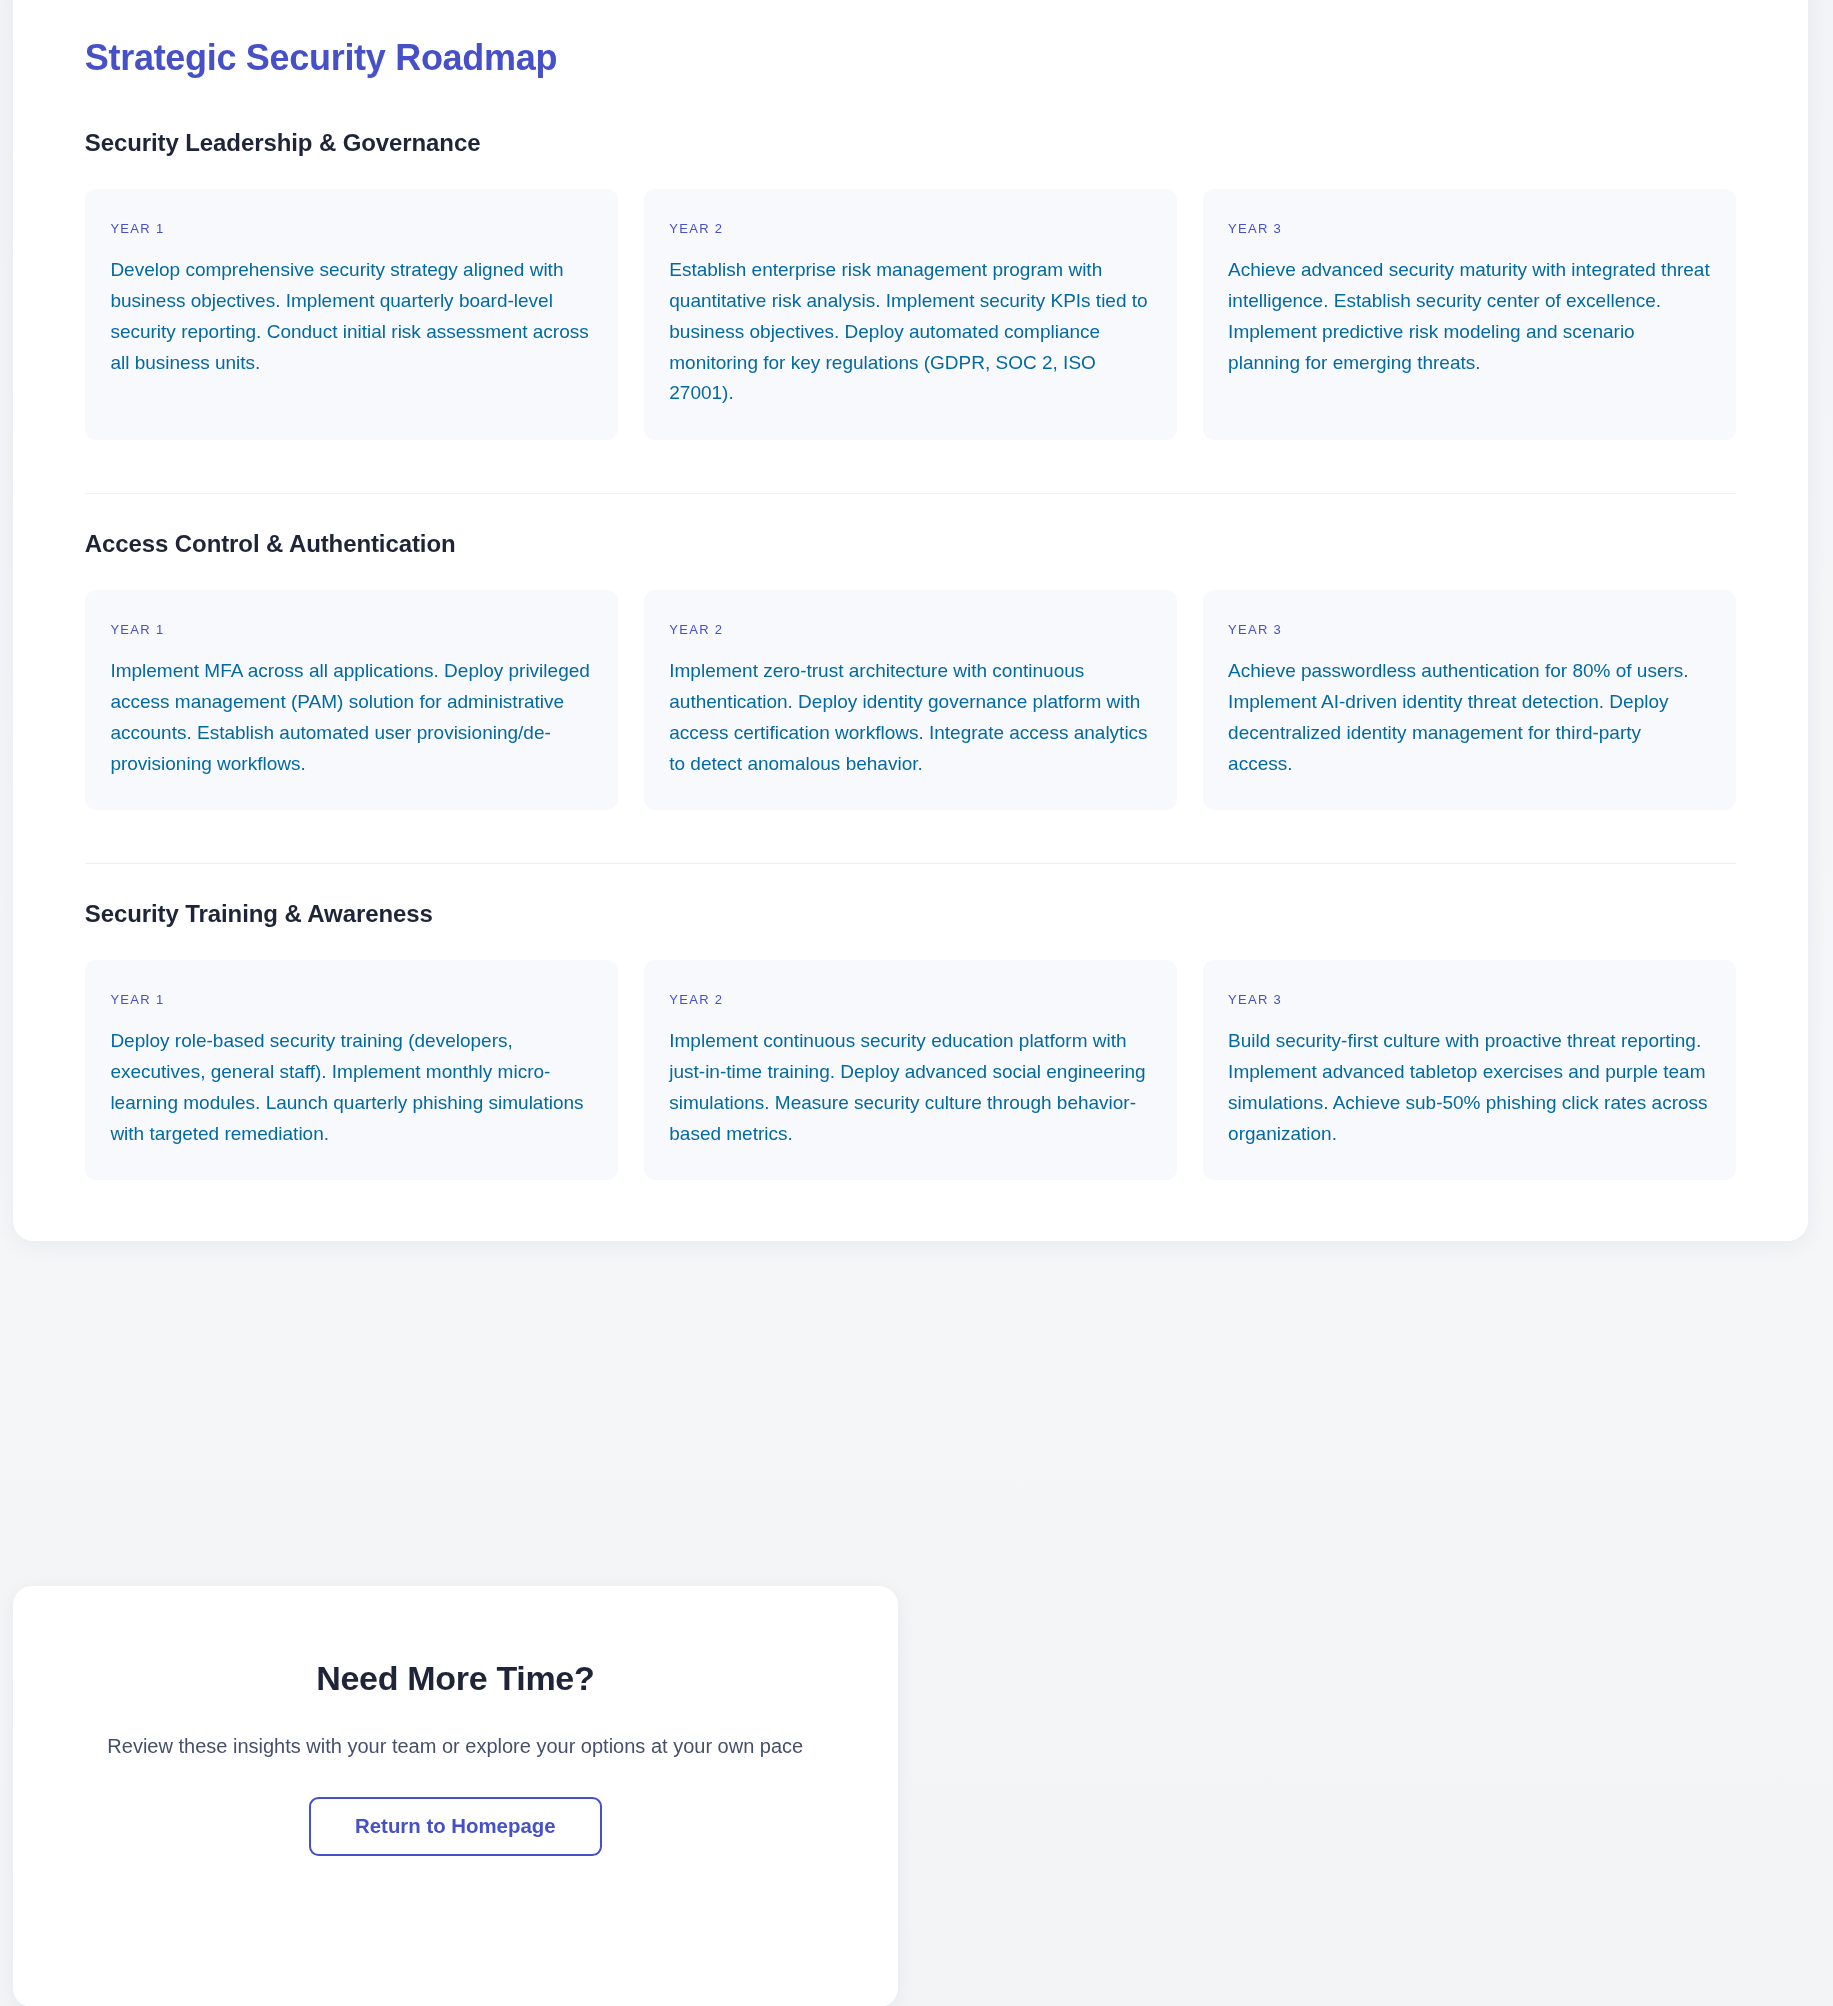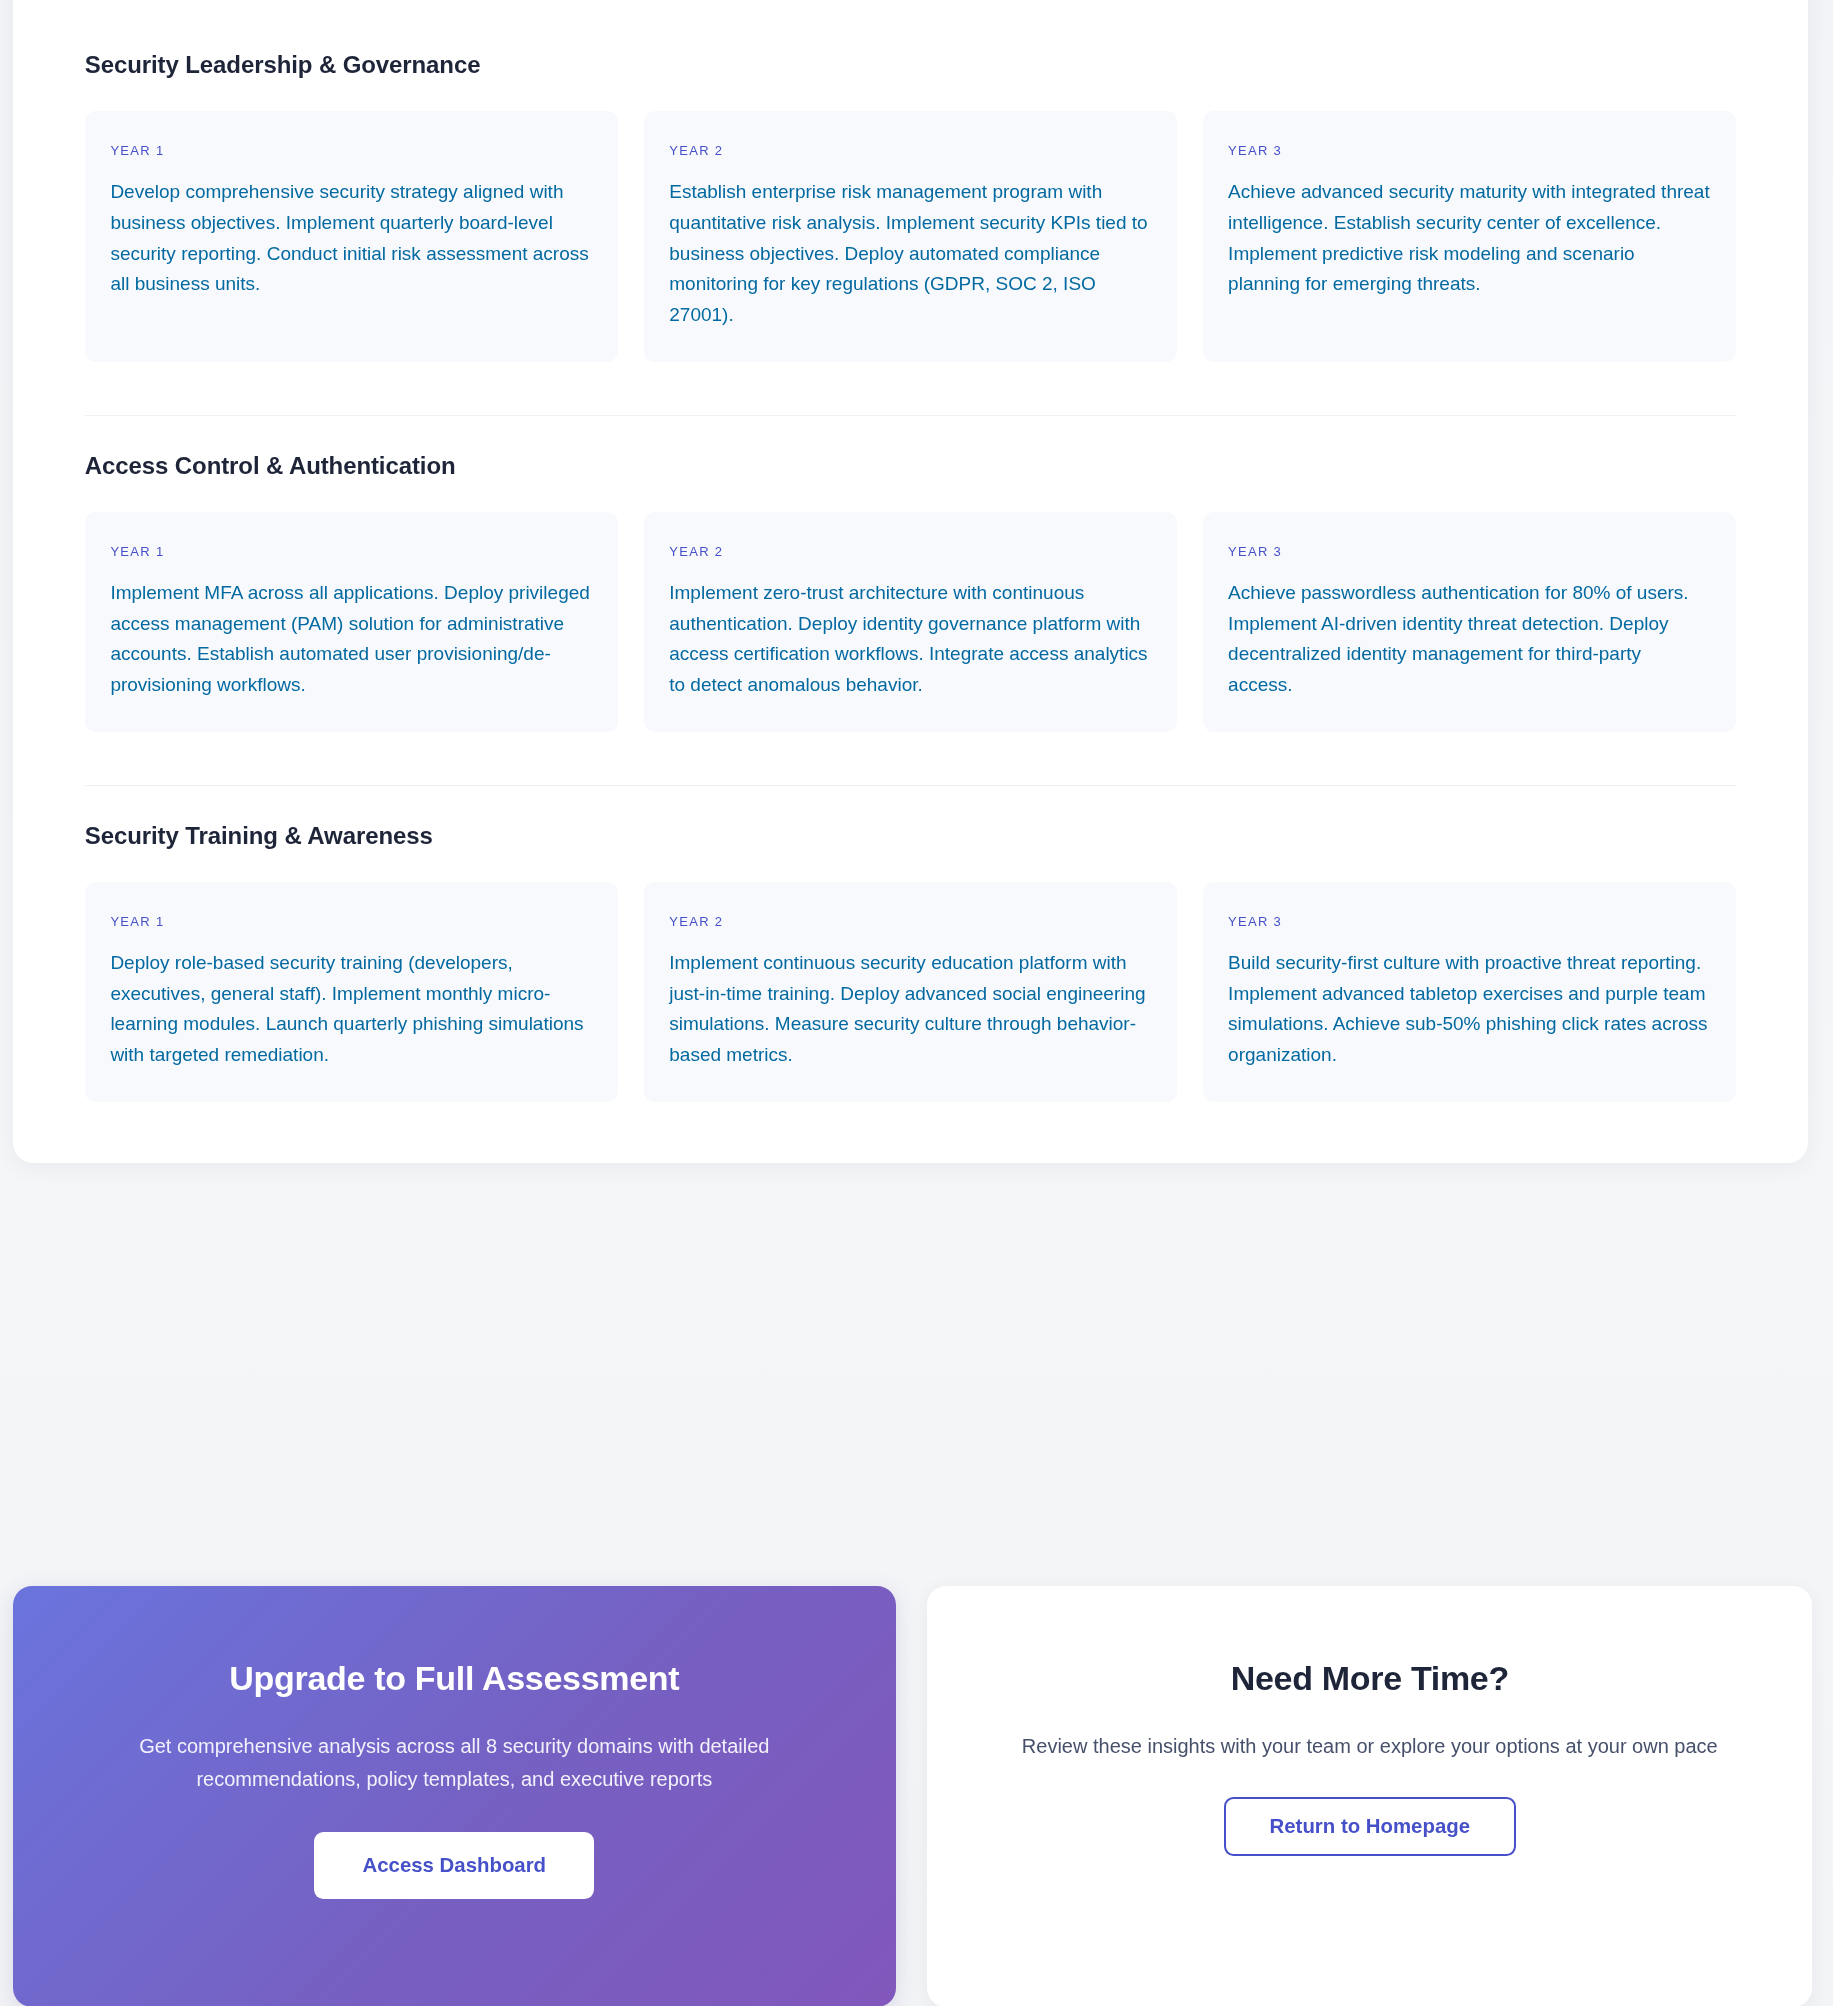--- a/index.html
+++ b/index.html
@@ -179,20 +179,21 @@
     font-family: "Liberation Sans", sans-serif;
   }
 </style>
 </head>
 <body>
 
 <div class="page">
 
   <div class="roadmap-card">
 
+    <h1 class="roadmap-title">Strategic Security Roadmap</h1>
 
 
     <div class="section">
       <h2 class="section-title">Security Leadership &amp; Governance</h2>
       <div class="year-grid">
         <div class="year-card">
           <div class="year-label">YEAR 1</div>
           <div class="year-text">Develop comprehensive security strategy aligned with business objectives. Implement quarterly board-level security reporting. Conduct initial risk assessment across all business units.</div>
         </div>
         <div class="year-card">
@@ -239,25 +240,20 @@
           <div class="year-label">YEAR 3</div>
           <div class="year-text">Build security-first culture with proactive threat reporting. Implement advanced tabletop exercises and purple team simulations. Achieve sub-50% phishing click rates across organization.</div>
         </div>
       </div>
     </div>
 
   </div>
 
   <div class="cta-row">
 
-    <div class="cta-upgrade">
-      <h2 class="cta-upgrade-title">Upgrade to Full Assessment</h2>
-      <p class="cta-upgrade-desc">Get comprehensive analysis across all 8 security domains with detailed recommendations, policy templates, and executive reports</p>
-      <button class="btn-solid">Access Dashboard</button>
-    </div>
 
     <div class="cta-time">
       <h2 class="cta-time-title">Need More Time?</h2>
       <p class="cta-time-desc">Review these insights with your team or explore your options at your own pace</p>
       <button class="btn-outline">Return to Homepage</button>
     </div>
 
   </div>
 
 </div>

